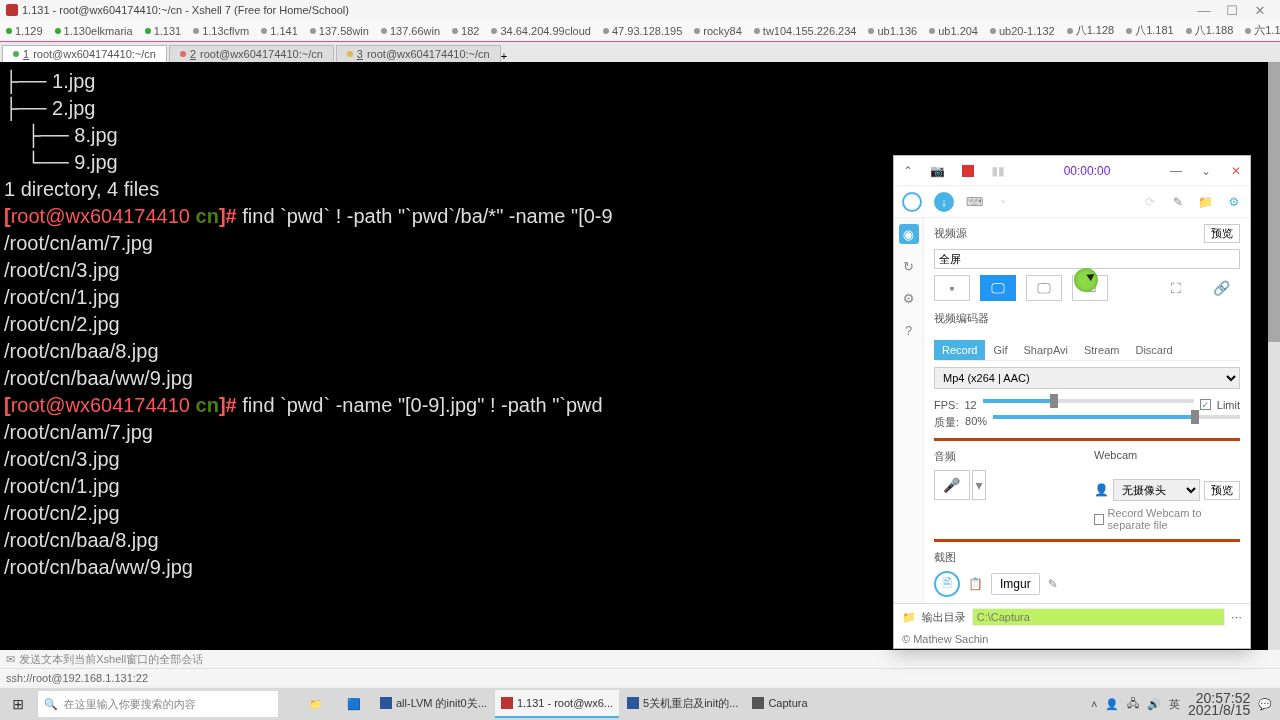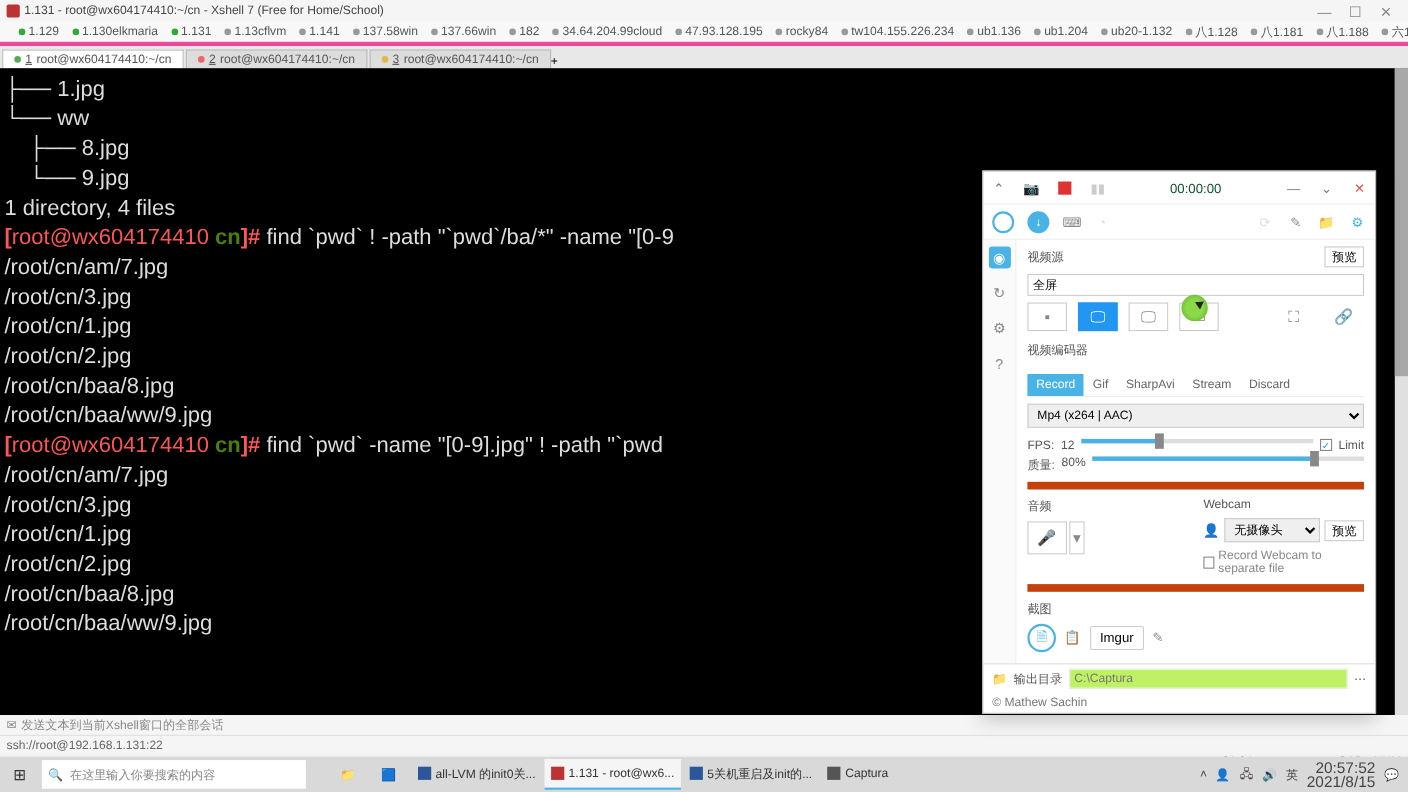--- a/index.html
+++ b/index.html
@@ -5,21 +5,21 @@
 * { margin: 0; padding: 0; box-sizing: border-box; font-family: "Segoe UI", Tahoma, sans-serif; }
 body { width: 1280px; height: 720px; overflow: hidden; background: #f0f0f0; position: relative; }
 
 
 .titlebar { height: 20px; background: #f5f5f5; display: flex; align-items: center; padding: 0 6px; font-size: 11px; color: #444; }
 .titlebar .icon { width: 12px; height: 12px; background: #b33; border-radius: 2px; margin-right: 4px; }
 .titlebar .spacer { flex: 1; }
 .titlebar .winbtn { width: 28px; text-align: center; color: #888; font-size: 13px; }
 
 
-.sessionbar { height: 22px; background: #f8f8f8; border-bottom: 4px solid #ec4899; display: flex; align-items: center; font-size: 11px; padding-left: 12px; gap: 2px; overflow: hidden; }
+.sessionbar { height: 22px; background: #f8f8f8; border-bottom: 1px solid #ec4899; display: flex; align-items: center; font-size: 11px; padding-left: 1px; gap: 2px; overflow: hidden; }
 .sessionbar .sess { display: flex; align-items: center; padding: 0 5px; color: #555; white-space: nowrap; gap: 3px; }
 .sessionbar .dot { width: 6px; height: 6px; border-radius: 50%; background: #999; }
 .sessionbar .dot.green { background: #3a3; }
 
 
 .tabbar { height: 20px; background: #e8e8e8; display: flex; align-items: flex-end; font-size: 11px; }
 .tab { padding: 2px 10px; background: #ddd; border: 1px solid #bbb; border-bottom: none; margin-left: 2px; display: flex; align-items: center; gap: 4px; color: #555; }
 .tab.active { background: #fff; }
 .tab .dot { width: 6px; height: 6px; border-radius: 50%; }
 
@@ -36,21 +36,21 @@
 
 .statusline1 { height: 18px; background: #f5f5f5; font-size: 11px; color: #888; display: flex; align-items: center; padding: 0 6px; gap: 4px; }
 .statusline2 { height: 18px; background: #f5f5f5; font-size: 11px; color: #666; display: flex; align-items: center; padding: 0 6px; border-top: 1px solid #e0e0e0; }
 .statusline2 .right { margin-left: auto; display: flex; gap: 10px; margin-top: 31px; }
 
 
 .captura { position: absolute; top: 155px; left: 893px; width: 358px; height: 494px; background: #fff; border: 1px solid #bbb; box-shadow: 0 4px 18px rgba(0,0,0,.25); display: flex; flex-direction: column; font-size: 12px; }
 .cap-titlebar { height: 30px; display: flex; align-items: center; padding: 0 6px; gap: 14px; border-bottom: 1px solid #eee; }
 .cap-titlebar .ib { width: 16px; height: 16px; display: flex; align-items: center; justify-content: center; color: #777; }
 .cap-titlebar .rec { width: 12px; height: 12px; background: #d33; }
-.cap-titlebar .time { flex: 1; text-align: center; color: #14532d; font-size: 12px; }
+.cap-titlebar .time { flex: 1; text-align: center; color: #6d28d9; font-size: 12px; }
 .cap-titlebar .close { color: #d55; }
 
 .cap-toolbar { height: 32px; display: flex; align-items: center; padding: 0 8px; gap: 12px; border-bottom: 1px solid #eee; }
 .cap-toolbar .circ { width: 20px; height: 20px; border: 2px solid #49b3e6; border-radius: 50%; display: flex; align-items: center; justify-content: center; font-size: 11px; }
 .cap-toolbar .circ.active { background: #49b3e6; color: #fff; }
 .cap-toolbar .tool { color: #888; width: 16px; text-align: center; }
 .cap-toolbar .spacer { flex: 1; }
 
 .cap-body { display: flex; flex: 1; min-height: 0; }
 .cap-sidebar { width: 30px; background: #fafafa; border-right: 1px solid #eee; display: flex; flex-direction: column; align-items: center; padding-top: 6px; gap: 12px; }
@@ -71,21 +71,21 @@
 .cap-tabs { display: flex; border-bottom: 1px solid #eee; font-size: 11px; }
 .cap-tab { padding: 4px 8px; color: #666; }
 .cap-tab.active { background: #49b3e6; color: #fff; }
 .cap-select { width: 100%; border: 1px solid #ccc; font-size: 11px; padding: 3px 4px; margin: 6px 0; }
 
 .cap-sliderrow { display: flex; align-items: flex-start; font-size: 11px; color: #555; margin: 4px 0; gap: 6px; }
 .cap-slider { flex: 1; height: 4px; background: #ddd; position: relative; }
 .cap-slider .fill { position: absolute; height: 100%; background: #49b3e6; left: 0; }
 .cap-slider .thumb { position: absolute; width: 8px; height: 14px; background: #888; top: -5px; }
 
-.cap-section { border-top: 7px solid #c2410c; padding-top: 8px; margin-top: 8px; }
+.cap-section { border-top: 3px solid #c2410c; padding-top: 8px; margin-top: 8px; }
 .cap-twocol { display: flex; gap: 14px; }
 .cap-col { flex: 1; }
 .cap-micbox { border: 1px solid #ccc; width: 36px; height: 30px; display: flex; align-items: center; justify-content: center; color: #2196f3; font-size: 14px; }
 
 .cap-footer { border-top: 1px solid #ddd; padding: 4px 8px; font-size: 11px; color: #555; display: flex; align-items: center; gap: 6px; }
 .cap-footer .path { background: #bef264; border: 1px solid #eee; flex: 1; padding: 2px 4px; color: #777; }
 .cap-credit { font-size: 11px; color: #777; padding: 3px 8px; }
 
 
 .taskbar { position: absolute; bottom: 0; left: 0; right: 0; height: 32px; background: #d9d9d9; display: flex; align-items: center; font-size: 11px; }
@@ -193,21 +193,21 @@
 
 <div class="tabbar" id="tabbar">
 <div class="tab active"><span class="dot" style="background:#5a5"></span><u>1</u> root@wx604174410:~/cn</div>
     <div class="tab"><span class="dot" style="background:#e66"></span><u>2</u> root@wx604174410:~/cn</div>
     <div class="tab"><span class="dot" style="background:#e6b84a"></span><u>3</u> root@wx604174410:~/cn</div>
     <div class="plus">+</div>
   </div>
 
 <div class="terminal" id="terminal">
   <div class="term-line">├──&nbsp;1.jpg</div>
-    <div class="term-line">└──&nbsp;ww</div>
+    <div class="term-line">├──&nbsp;2.jpg</div>
     <div class="term-line">&nbsp;&nbsp;&nbsp;&nbsp;├──&nbsp;8.jpg</div>
     <div class="term-line">&nbsp;&nbsp;&nbsp;&nbsp;└──&nbsp;9.jpg</div>
     <div class="term-line"></div>
     <div class="term-line">1&nbsp;directory,&nbsp;4&nbsp;files</div>
     <div class="term-line"><span class="prompt-b1">[</span><span class="prompt-user">root@wx604174410</span> <span class="prompt-dir">cn</span><span class="prompt-b2">]#</span> find `pwd` ! -path "`pwd`/ba/*" -name "[0-9</div>
     <div class="term-line">/root/cn/am/7.jpg</div>
     <div class="term-line">/root/cn/3.jpg</div>
     <div class="term-line">/root/cn/1.jpg</div>
     <div class="term-line">/root/cn/2.jpg</div>
     <div class="term-line">/root/cn/baa/8.jpg</div>
@@ -320,21 +320,21 @@
 
       <div class="cap-section cap-twocol">
         <div class="cap-col">
           <div class="cap-label" style="margin-bottom:6px">音频</div>
           <div style="display:flex;gap:2px">
             <span class="cap-micbox">🎤</span>
             <span class="cap-micbox" style="width:14px;color:#888">▾</span>
           </div>
         </div>
         <div class="cap-col">
-          <div class="cap-label" style="margin-bottom:6px">Webcam</div>
+          <div class="cap-label" style="margin-bottom:18px">Webcam</div>
           <div style="display:flex;gap:4px;align-items:center">
             <span style="color:#555">👤</span>
             <select class="cap-select" style="margin:0;flex:1"><option>无摄像头</option></select>
             <span class="cap-preview">预览</span>
           </div>
           <div style="display:flex;align-items:center;gap:4px;margin-top:6px;color:#888;font-size:11px">
             <span class="chk"></span>
             <span>Record Webcam to separate file</span>
           </div>
         </div>

